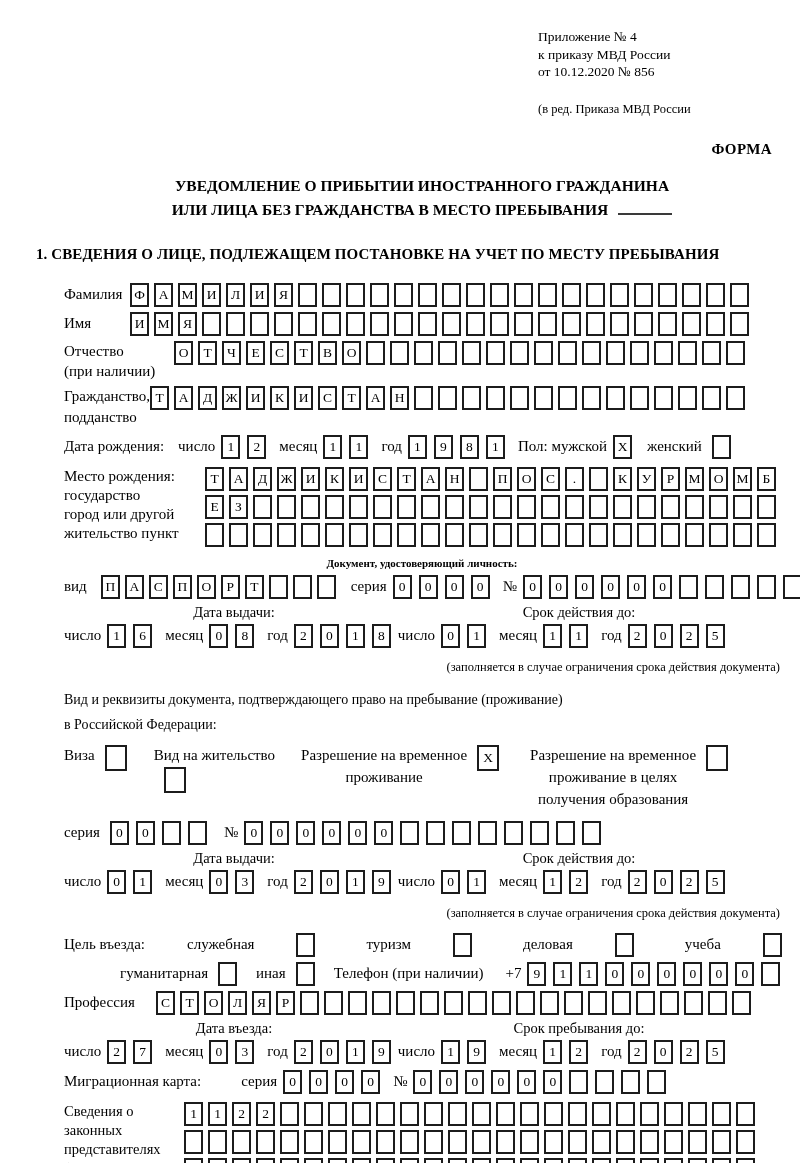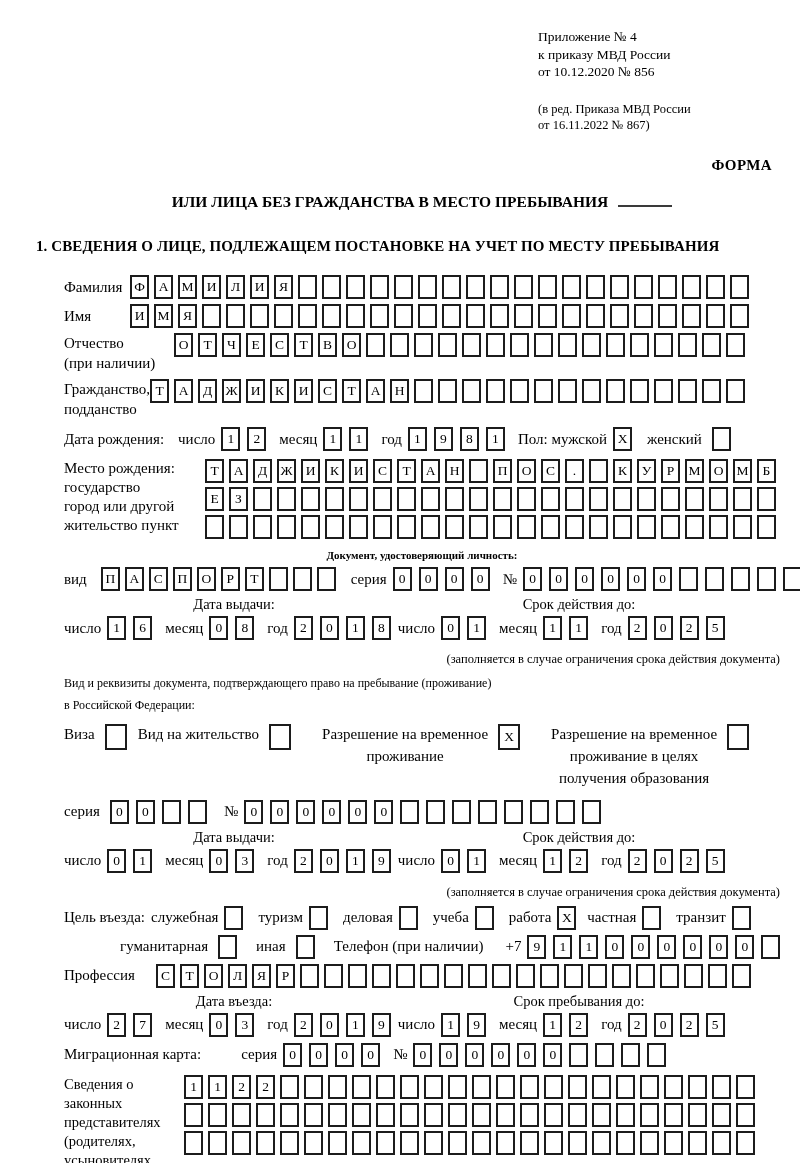--- a/index.html
+++ b/index.html
@@ -52,21 +52,21 @@
 
   .dates { margin:4px 0 2px 0; }
   .dates-hdr { display:flex; font-size:14.5px; margin-bottom:3px; }
   .dh-left { width:340px; text-align:center; }
   .dh-right { width:330px; text-align:center; margin-left:10px; }
   .dates-vals { display:flex; align-items:center; justify-content:space-between; }
   .dgroup { display:inline-flex; align-items:center; }
   .dgroup.right { margin-right:58px; }
   .note { text-align:right; font-size:12.5px; margin-top:12px; }
 
-  .res-text { font-size:12px; line-height:1.8; margin-top:6px; }
+  .res-text { font-size:14px; line-height:1.8; margin-top:12px; }
 
   .cbrow { display:flex; align-items:flex-start; margin:8px 0 10px 0; }
   .cbunit { display:flex; align-items:flex-start; }
   .cbunit .txt { text-align:center; font-size:15px; line-height:1.45; }
   .cbunit .cells { margin-left:10px; margin-top:0; }
 
   .purpose2 { margin-left:56px; }
 
   .guard { display:flex; align-items:flex-start; margin-top:8px; }
   .guard-label { width:120px; flex:0 0 120px; font-size:14.5px; line-height:19px; }
@@ -75,26 +75,26 @@
 <body>
 
 <div class="page">
 
   <div class="ref">
     <div class="ref-inner">
       <div>Приложение № 4</div>
       <div>к приказу МВД России</div>
       <div>от 10.12.2020 № 856</div>
       <div class="small gap-top">(в ред. Приказа МВД России</div>
-      <div class="small">от 16.11.2022 № 867)</div>
     </div>
   </div>
   <div class="forma">ФОРМА</div>
 
   <div class="title">
+    <div>УВЕДОМЛЕНИЕ О ПРИБЫТИИ ИНОСТРАННОГО ГРАЖДАНИНА</div>
     <div><span>ИЛИ ЛИЦА БЕЗ ГРАЖДАНСТВА В МЕСТО ПРЕБЫВАНИЯ</span><span class="blank-line"></span></div>
   </div>
 
   <div class="sec-heading">1. СВЕДЕНИЯ О ЛИЦЕ, ПОДЛЕЖАЩЕМ ПОСТАНОВКЕ НА УЧЕТ ПО МЕСТУ ПРЕБЫВАНИЯ</div>
 
   <div class="row">
     <span class="lbl w66">Фамилия</span>
     <span class="cells">
         <span class="cell">Ф</span>
         <span class="cell">А</span>
@@ -434,21 +434,21 @@
     <div>в Российской Федерации:</div>
   </div>
 
   <div class="cbrow cb">
     <span class="cbunit">
       <span class="txt">Виза</span>
       <span class="cells">
           <span class="cell"></span>
         </span>
     </span>
-    <span class="cbunit" style="margin-left:6px;">
+    <span class="cbunit" style="margin-left:22px;flex-direction:column;">
       <span class="txt">Вид на жительство</span>
       <span class="cells">
           <span class="cell"></span>
         </span>
     </span>
     <span class="cbunit" style="margin-left:26px;">
       <span class="txt">
         <span>Разрешение на временное</span><br>
         <span>проживание</span>
       </span>
@@ -536,21 +536,21 @@
             <span class="cell">2</span>
             <span class="cell">0</span>
             <span class="cell">2</span>
             <span class="cell">5</span>
           </span>
       </span>
     </div>
     <div class="note">(заполняется в случае ограничения срока действия документа)</div>
   </div>
 
-  <div class="row" style="margin-top:6px;">
+  <div class="row" style="margin-top:12px;gap:36px;">
     <span class="lbl mr6">Цель въезда:</span>
     <span class="lbl mr6">служебная</span>
     <span class="cells mr10">
         <span class="cell"></span>
       </span>
     <span class="lbl mr6">туризм</span>
     <span class="cells mr10">
         <span class="cell"></span>
       </span>
     <span class="lbl mr6">деловая</span>

